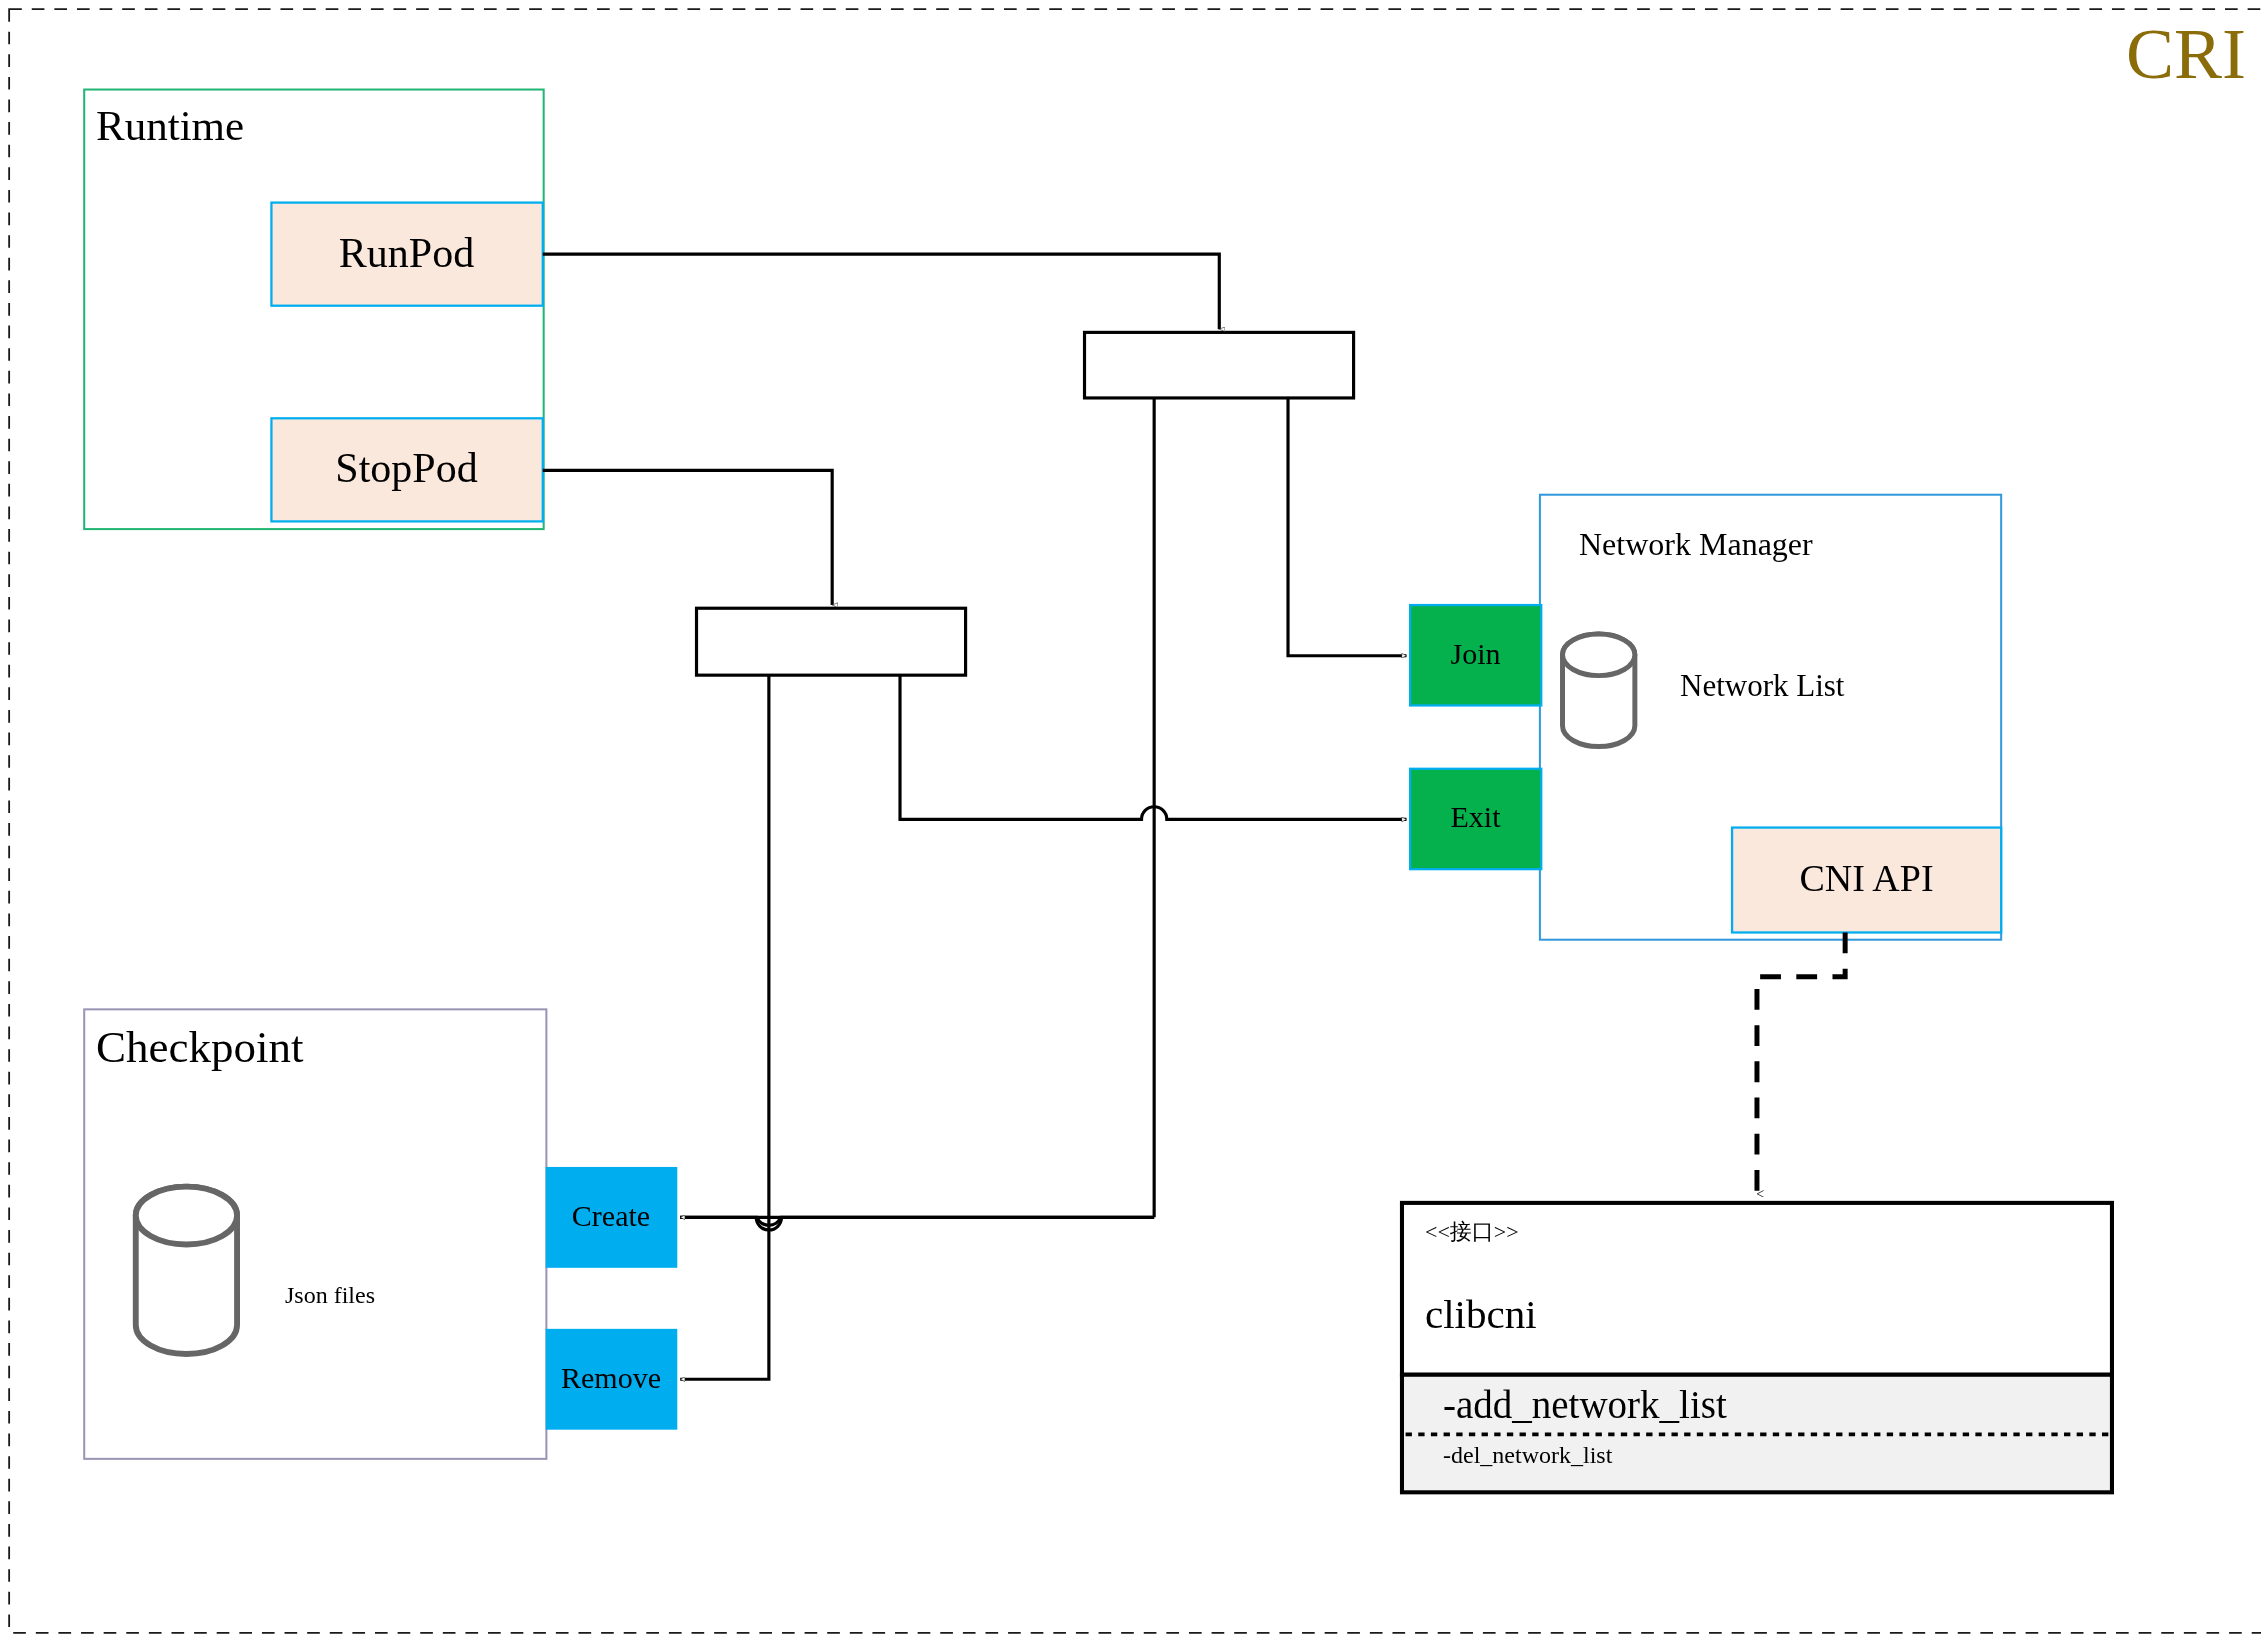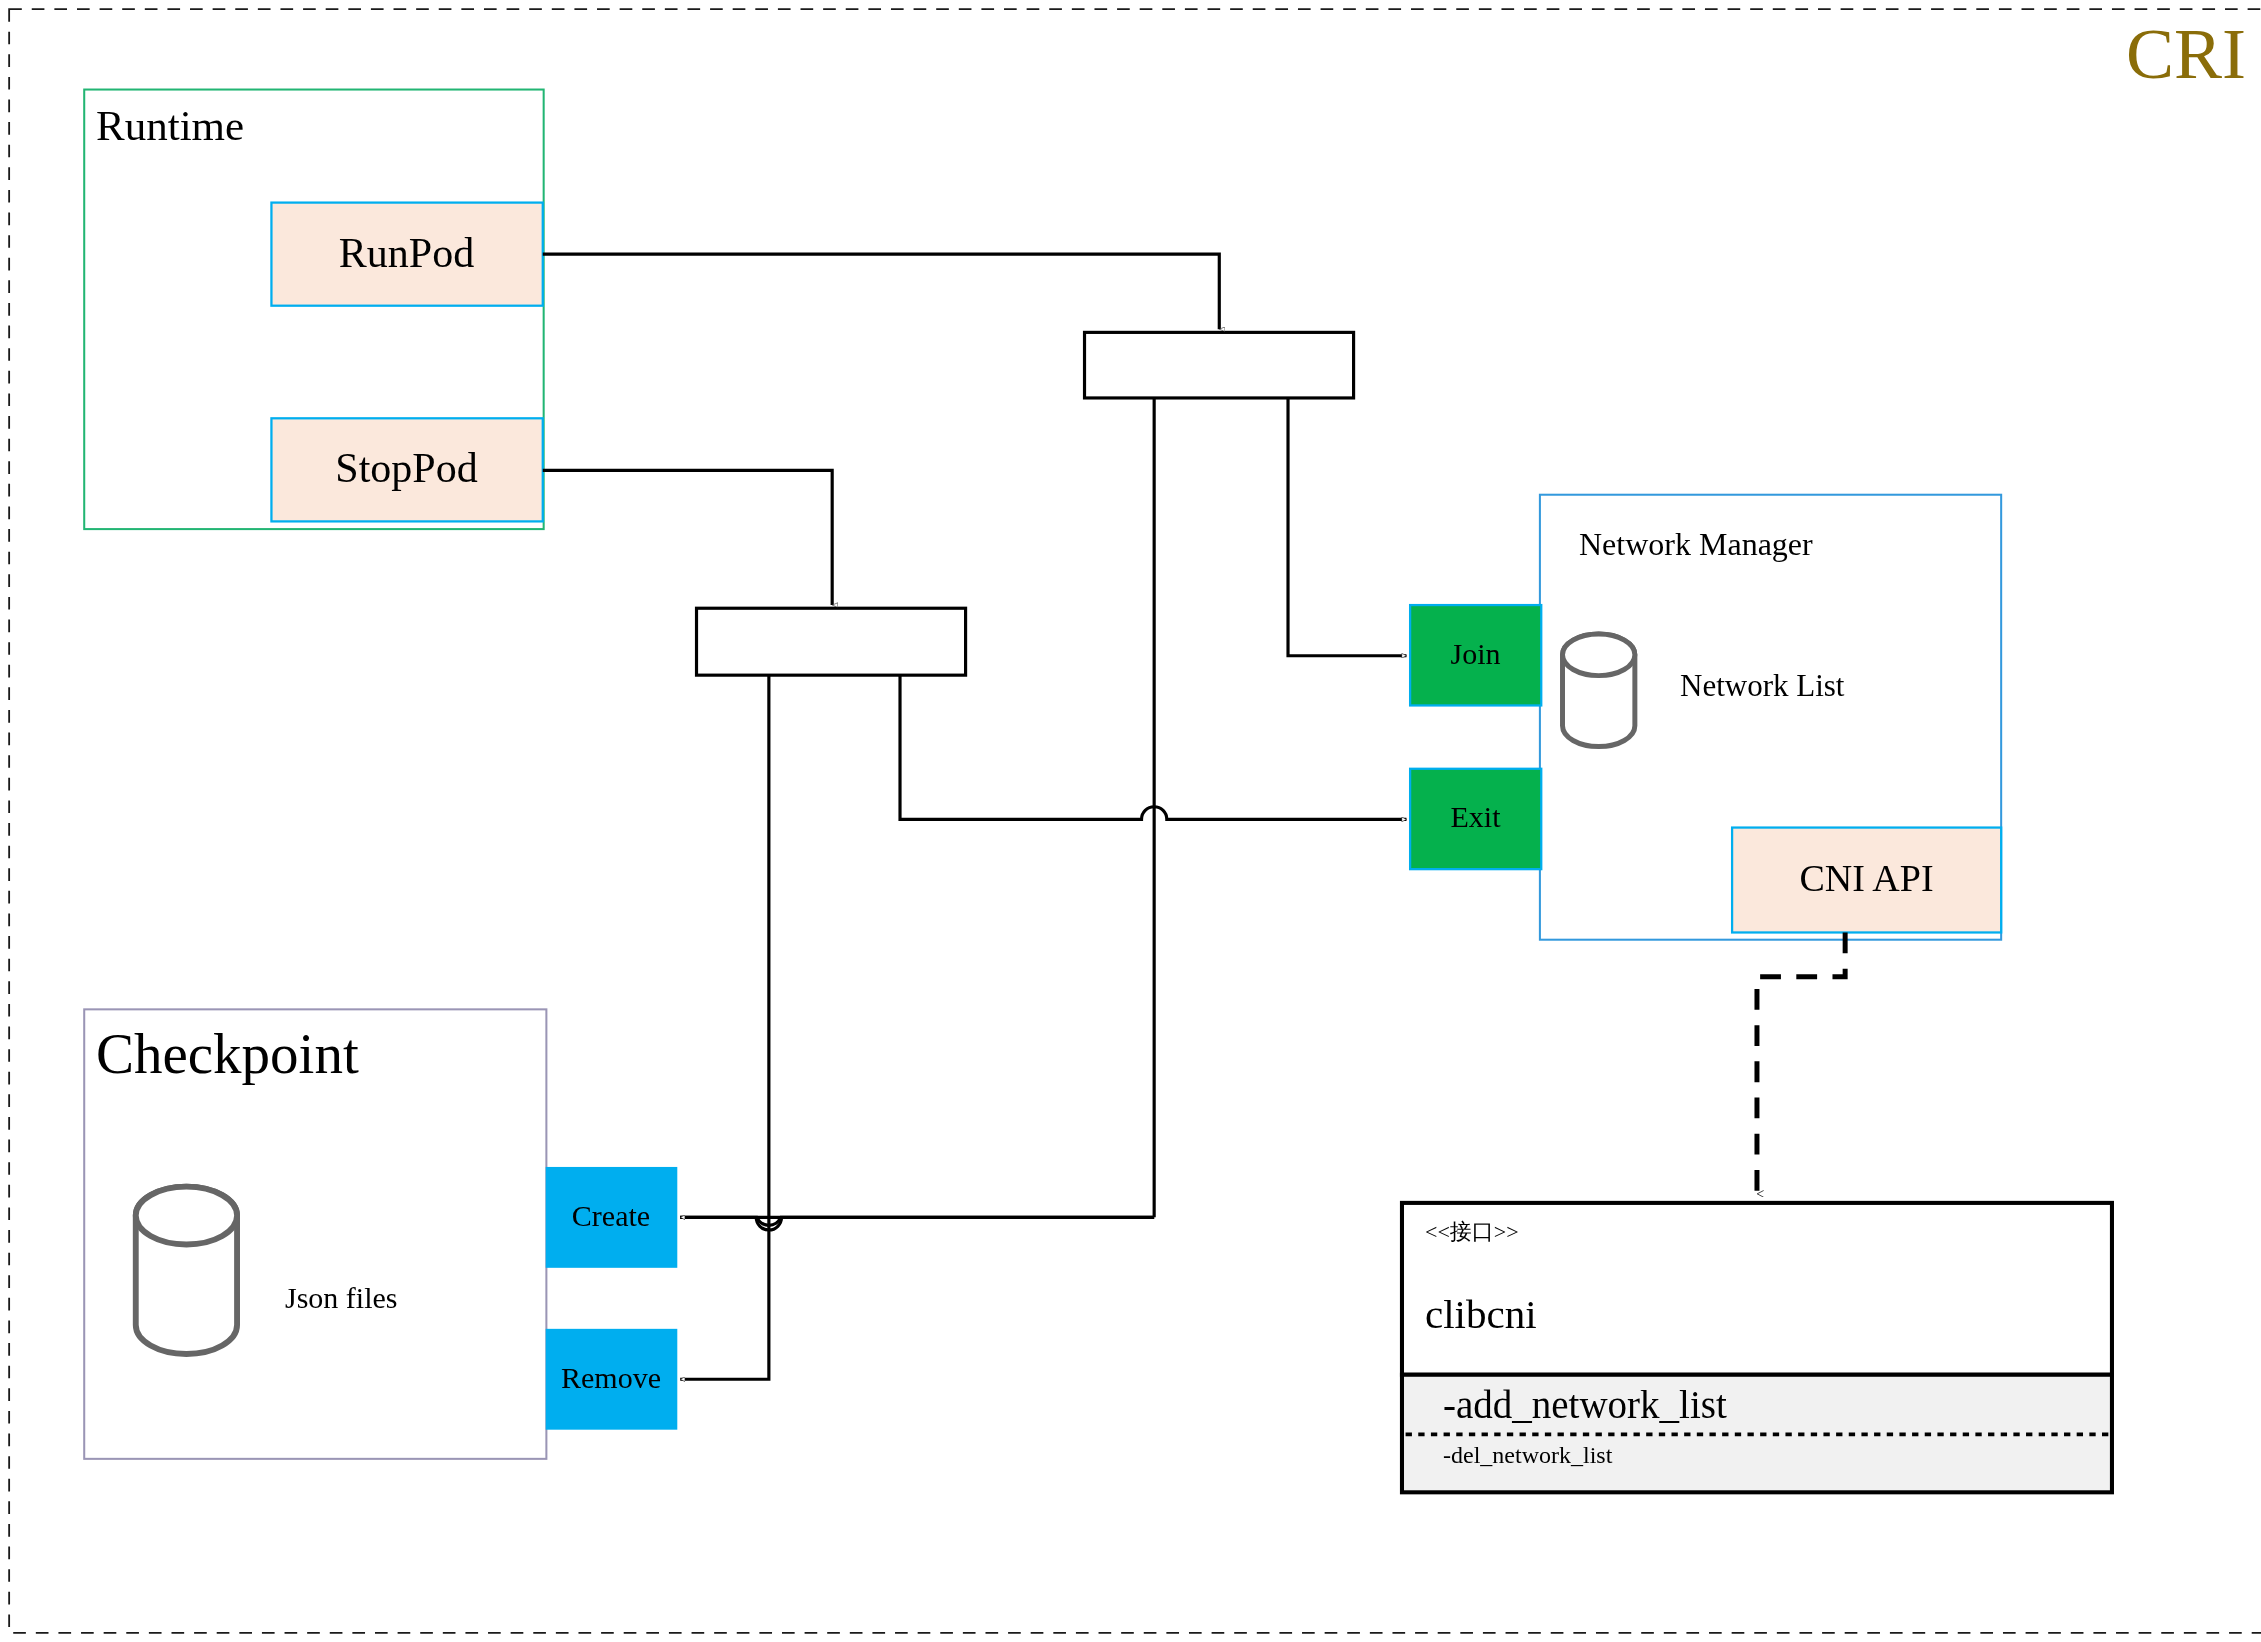--- a/index.html
+++ b/index.html
@@ -92,23 +92,23 @@
   </svg>
 
   <div class="lbl" style="left:2126px;top:18px;font-size:72px;color:#8a6d09;font-family:'Liberation Serif','DejaVu Serif',serif;">CRI</div>
 
   <div class="lbl" style="left:96px;top:104px;font-size:43px;">Runtime</div>
 
   <div class="lbl" style="left:271px;top:232px;width:271px;text-align:center;font-size:42px;">RunPod</div>
 
   <div class="lbl" style="left:271px;top:447px;width:271px;text-align:center;font-size:42px;">StopPod</div>
 
-  <div class="lbl" style="left:96px;top:1025px;font-size:57px;">Checkpoint</div>
+  <div class="lbl" style="left:96px;top:1025px;font-size:45px;">Checkpoint</div>
 
-  <div class="lbl" style="left:285px;top:1283px;font-size:30px;">Json files</div>
+  <div class="lbl" style="left:285px;top:1283px;font-size:24px;">Json files</div>
 
   <div class="lbl" style="left:546px;top:1201px;width:130px;text-align:center;font-size:30px;">Create</div>
 
   <div class="lbl" style="left:546px;top:1363px;width:130px;text-align:center;font-size:30px;">Remove</div>
 
   <div class="lbl" style="left:1552px;top:528px;font-size:32px;margin-left:27px;">Network Manager</div>
 
   <div class="lbl" style="left:1680px;top:670px;font-size:31px;">Network List</div>
 
   <div class="lbl" style="left:1410px;top:639px;width:131px;text-align:center;font-size:30px;">Join</div>

